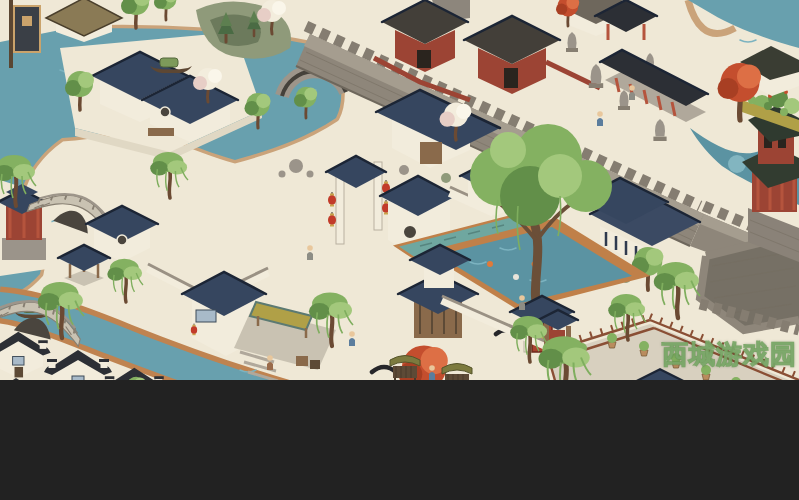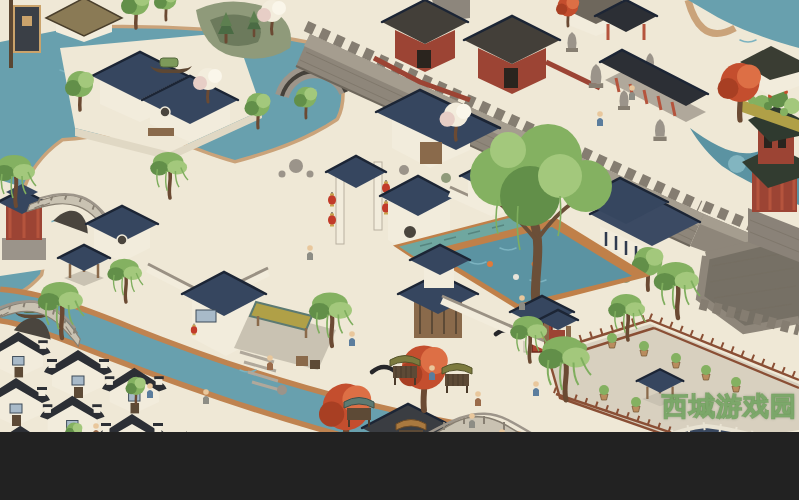--- a/index.html
+++ b/index.html
@@ -1,16 +1,16 @@
 <!DOCTYPE html>
 <html><head>
 <meta charset="utf-8">
 <style>
   html,body{margin:0;padding:0;background:#222;}
-  #stage{position:relative;width:799px;height:432px;overflow:hidden;background:#efe8d6;
+  #stage{position:relative;width:799px;height:380px;overflow:hidden;background:#efe8d6;
          font-family:"DejaVu Sans",sans-serif;}
   svg{display:block}
   
   .water{fill:#68a0ae}.wdeep{fill:#5b93a2}
   .wl{stroke:#7cb3c0;stroke-width:1.6;fill:none;stroke-linecap:round}
   .ground{fill:#efe8d6}
   .navy{fill:#36465f}
   .ridge{stroke:#1c2535;stroke-width:2.5;fill:none;stroke-linecap:round}
   .white{fill:#f2ecdc}.wshade{fill:#e0d8c4}
   .blk{fill:#2c2f35}.tplroof{fill:#433f39}

